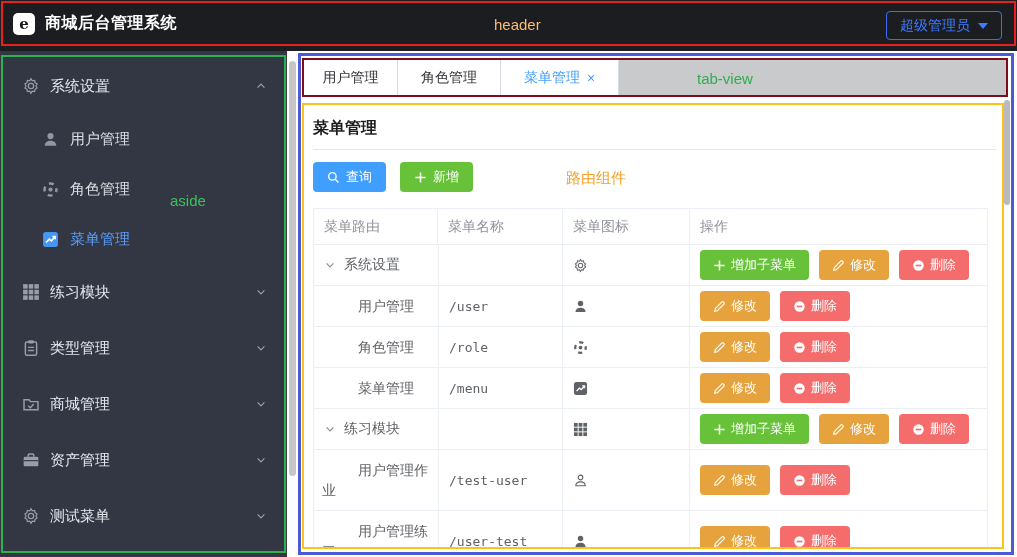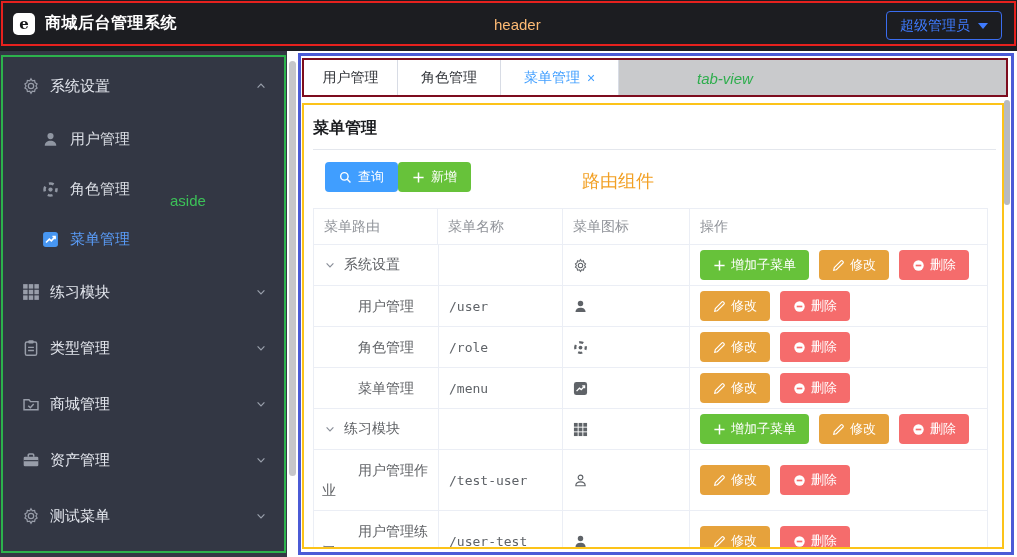--- a/index.html
+++ b/index.html
@@ -44,36 +44,36 @@
   .scroll-strip{position:absolute;left:287px;top:51px;width:11px;height:506px;background:#fff;}
   .scroll-thumb{position:absolute;left:2px;top:10px;width:7px;height:415px;background:#c6c6c9;border-radius:4px;cursor:pointer;}
 
   
   .main-panel{position:absolute;left:298px;top:53px;width:710px;height:496px;background:#fff;border:3px solid #4b5bd6;}
   .tabbar{position:absolute;left:1px;top:2px;width:702px;height:35px;border:2px solid #7d0c1e;display:flex;background:#c9cacc;}
   .tab{height:100%;background:#fff;display:flex;align-items:center;justify-content:center;
        font-size:14px;color:#2f3237;border-right:1px solid #d8dce5;cursor:pointer;box-sizing:border-box;}
   .tab.active{color:#409eff;}
   .tab .close-x{margin-left:7px;font-size:14px;color:#409eff;line-height:1;}
-  .tab-filler{flex:1;position:relative;background:#c9cacc;font-style:italic;}
+  .tab-filler{flex:1;position:relative;background:#c9cacc;}
   .tabview-label{position:absolute;left:78px;top:50%;transform:translateY(-50%);color:#2fae4e;font-size:15px;}
   .main-thumb{position:absolute;right:1px;top:44px;width:6px;height:105px;background:#b8babf;border-radius:3px;cursor:pointer;}
 
   
   .routerbox{position:absolute;left:1px;top:47px;width:702px;height:446px;border:2px solid #fcc319;
              background:#fff;overflow:hidden;box-sizing:border-box;}
   .router-inner{position:relative;padding:6px 0 0 9px;}
   .page-title{font-size:16px;font-weight:700;color:#1a1c1f;margin:6px 0 0 0;line-height:21px;}
   .divider{height:1px;background:#e4e7ed;margin:11px 6px 0 0;}
-  .toolbar{margin-top:12px;display:flex;margin-left:12px;}
+  .toolbar{margin-top:12px;display:flex;gap:14px;}
   .btn{height:30px;border:none;border-radius:4px;color:#fff;font-size:13px;display:flex;align-items:center;
        gap:6px;padding:0 14px;cursor:pointer;font-family:"Liberation Sans","DejaVu Sans",sans-serif;}
   .btn.primary{background:#409eff;}
   .btn.success{background:#67c23a;}
-  .router-label{position:absolute;left:278px;top:64px;color:#f2a024;font-size:18px;}
+  .router-label{position:absolute;left:262px;top:64px;color:#f2a024;font-size:15px;}
 
   
   .dtable{margin-top:16px;width:675px;border:1px solid #ebeef5;box-sizing:border-box;font-size:14px;color:#606266;}
   .trow{display:flex;border-bottom:1px solid #ebeef5;background:#fff;}
   .tcell{border-right:1px solid #ebeef5;padding:0 10px;display:flex;align-items:center;box-sizing:border-box;}
   .tcell:last-child{border-right:none;}
   .c1{width:125px;} .c2{width:124px;} .c3{width:127px;} .c4{width:297px;}
   .th .tcell{height:35px;color:#909399;font-weight:400;}
   .trow.body{min-height:40px;}
   .namecell-block{display:block;padding:0;}

